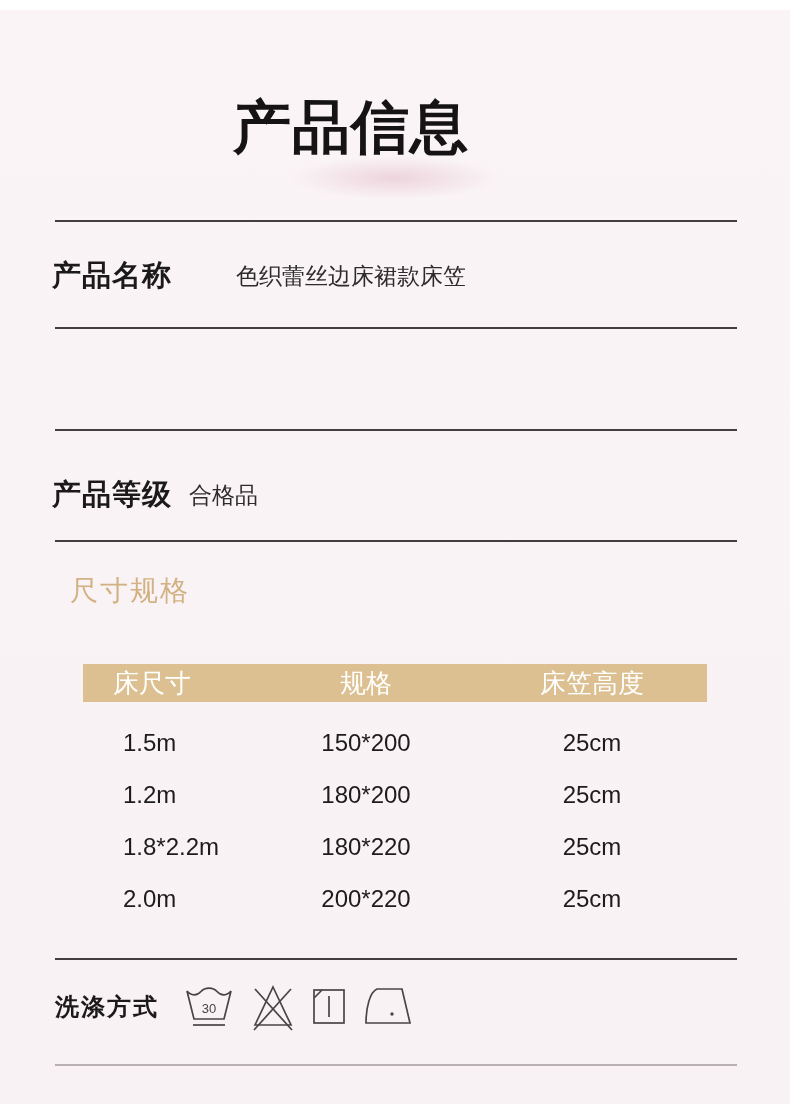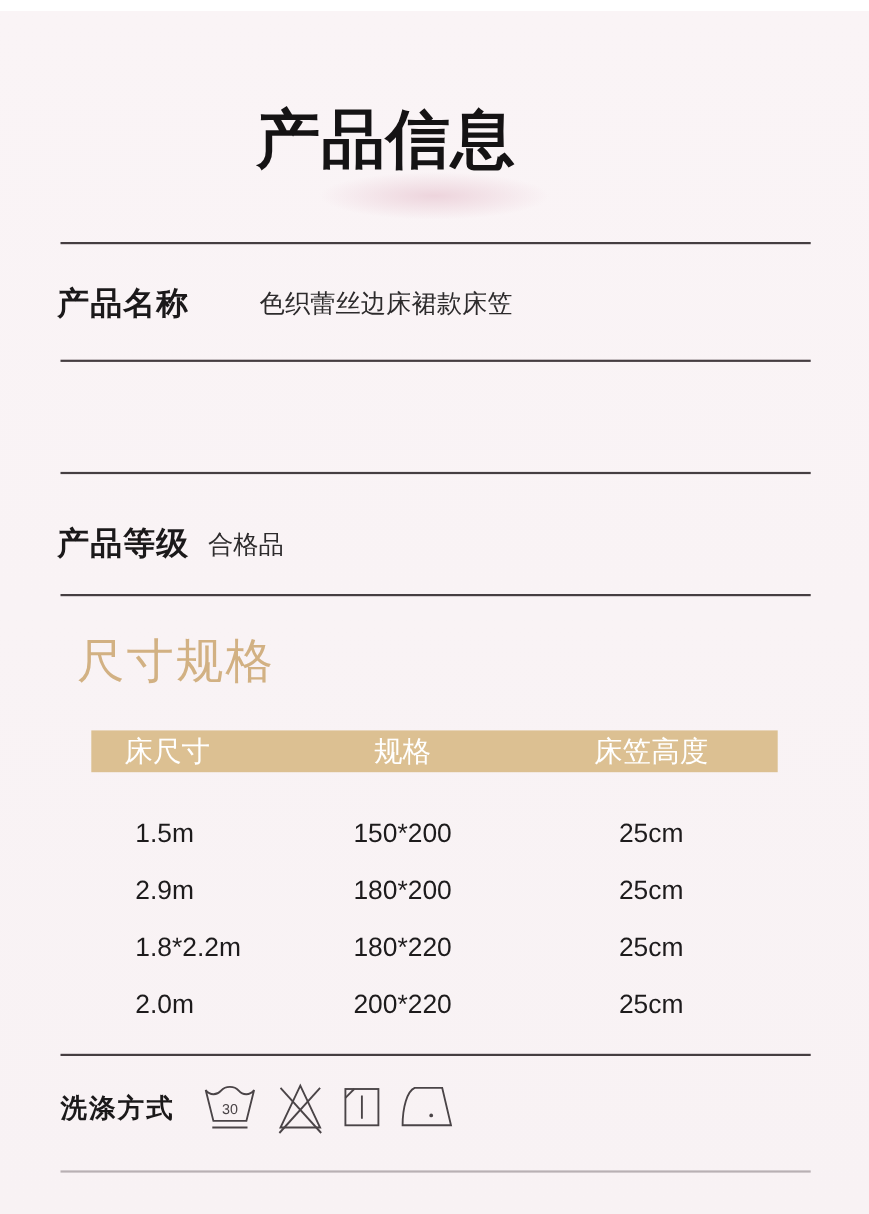--- a/index.html
+++ b/index.html
@@ -25,29 +25,29 @@
   .info-row { position:absolute; left:52px; width:700px; height:36px;
     display:flex; align-items:center; }
   .label { font-size:29px; font-weight:700; color:#1b191a; letter-spacing:1px; white-space:nowrap; }
   .value { font-size:23px; color:#2d2b2c; white-space:nowrap; }
   .gap-wide { margin-left:64px; }
   .gap-narrow { margin-left:17px; }
   .pair2 { position:absolute; left:371px; display:flex; align-items:center; }
 
   .section-heading {
     position:absolute; top:572px; left:70px;
-    font-size:43px; font-weight:500; color:#d2b183; letter-spacing:2px;
+    font-size:28px; font-weight:500; color:#d2b183; letter-spacing:2px;
   }
 
   .size-table { position:absolute; top:664px; left:83px; width:624px; }
   .t-header {
     display:grid; grid-template-columns:172px 222px 230px; height:38px;
     background:#dcc092; align-items:center; color:#ffffff; font-size:26px; font-weight:400;
   }
-  .t-body { padding-top:30px; }
+  .t-body { padding-top:15px; }
   .t-row {
     display:grid; grid-template-columns:172px 222px 230px; height:52px;
     align-items:center; font-size:24px; color:#1d1b1c;
   }
   .c1h { padding-left:30px; }
   .c1 { padding-left:40px; }
   .c2, .c3 { text-align:center; }
 
   .wash-row { position:absolute; top:982px; left:55px; display:flex; align-items:center; }
   .wash-label { font-size:24px; font-weight:700; color:#1b191a; letter-spacing:2px; }
@@ -91,21 +91,21 @@
       <div class="c2">规格</div>
       <div class="c3">床笠高度</div>
     </div>
     <div class="t-body">
       <div class="t-row">
         <div class="c1">1.5m</div>
         <div class="c2">150*200</div>
         <div class="c3">25cm</div>
       </div>
       <div class="t-row">
-        <div class="c1">2.9m</div>
+        <div class="c1">1.2m</div>
         <div class="c2">180*200</div>
         <div class="c3">25cm</div>
       </div>
       <div class="t-row">
         <div class="c1">1.8*2.2m</div>
         <div class="c2">180*220</div>
         <div class="c3">25cm</div>
       </div>
       <div class="t-row">
         <div class="c1">2.0m</div>

